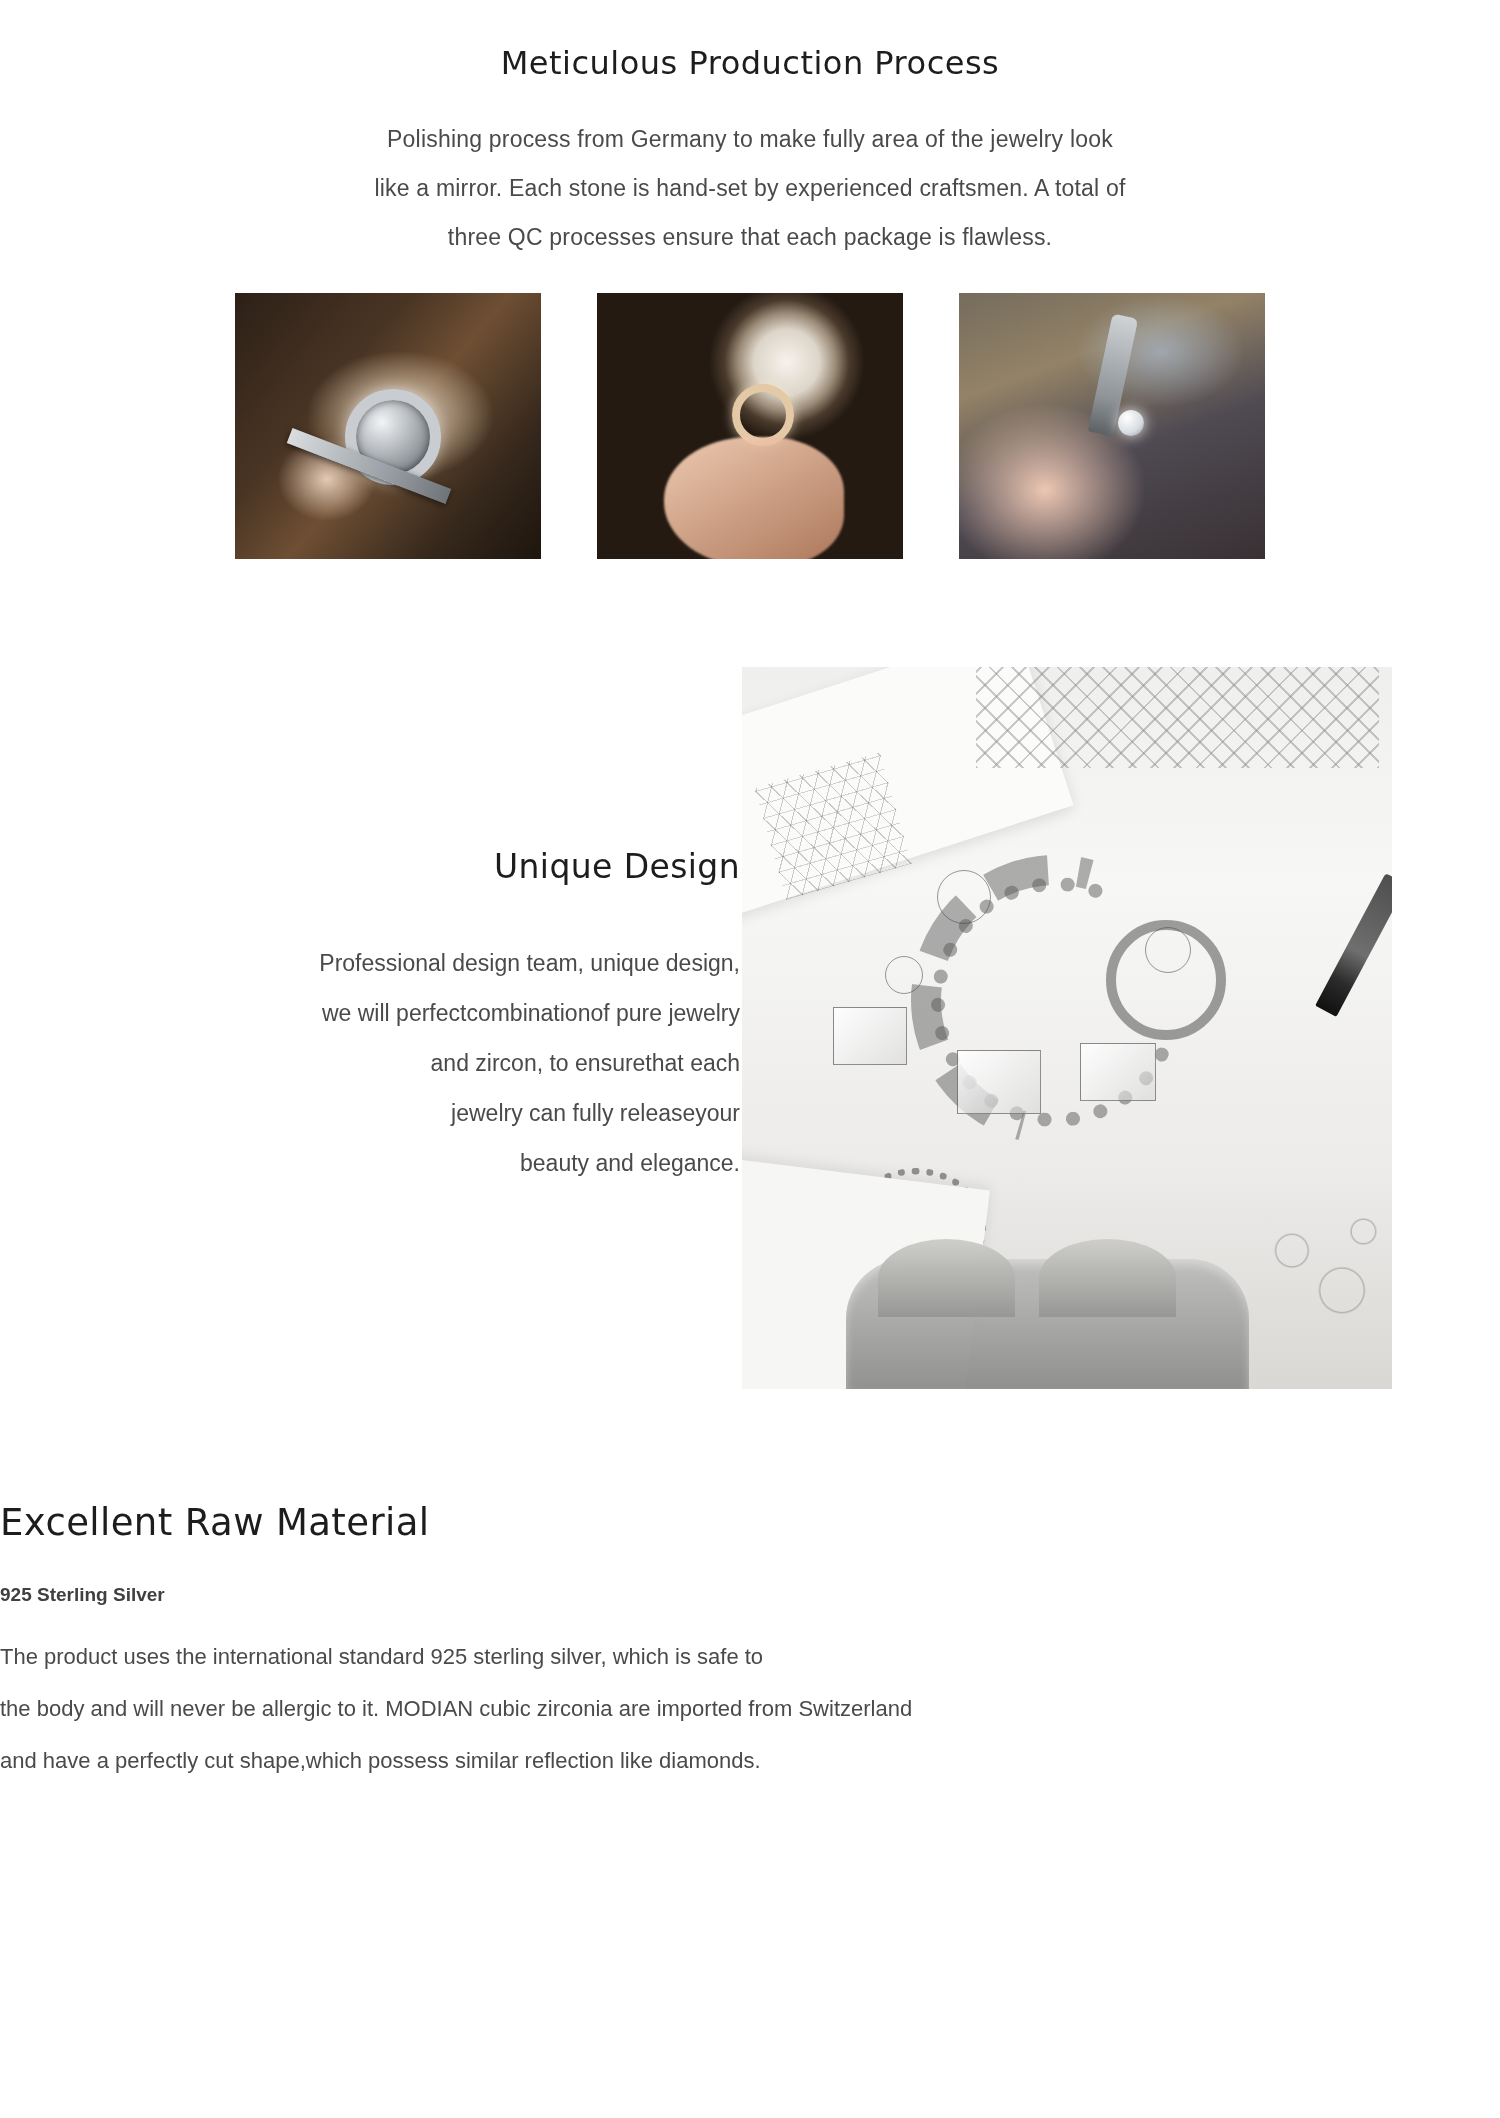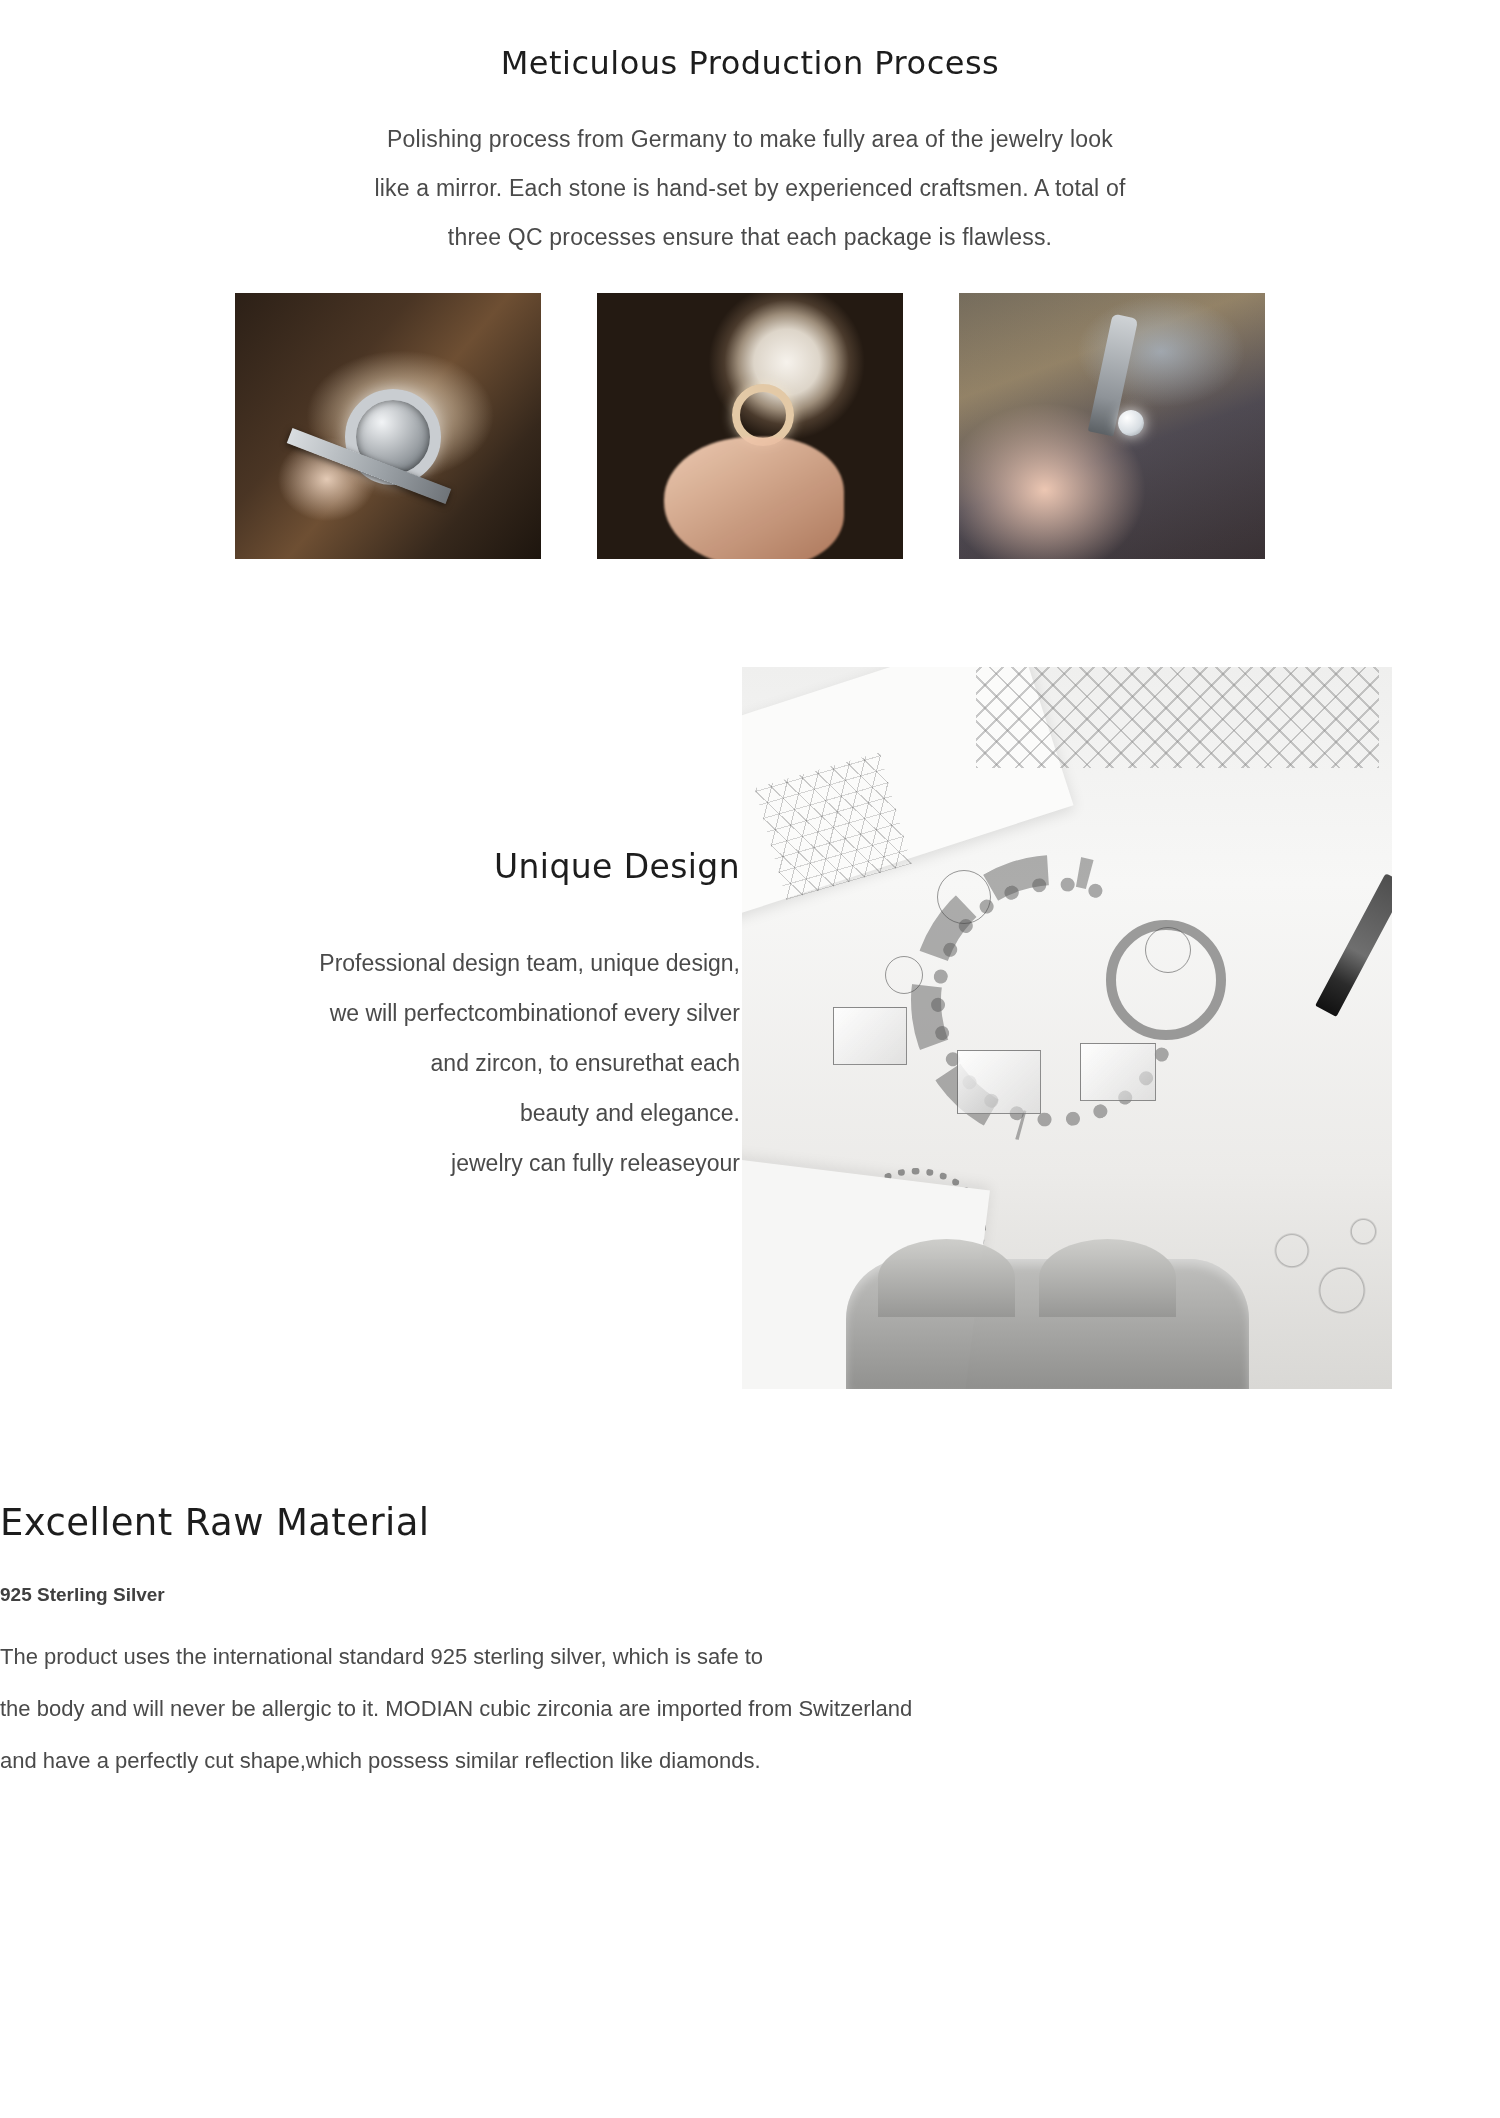--- a/index.html
+++ b/index.html
@@ -353,24 +353,24 @@
       <div class="photo ph1"></div>
       <div class="photo ph2"></div>
       <div class="photo ph3"></div>
     </div>
   </section>
 
   <section class="section-design">
     <div class="design-text">
       <h2 class="title-sub">Unique Design</h2>
       <p class="design-line">Professional design team, unique design,</p>
-      <p class="design-line">we will perfectcombinationof every silver</p>
+      <p class="design-line">we will perfectcombinationof pure jewelry</p>
       <p class="design-line">and zircon, to ensurethat each</p>
+      <p class="design-line">jewelry can fully releaseyour</p>
       <p class="design-line">beauty and elegance.</p>
-      <p class="design-line">jewelry can fully releaseyour</p>
     </div>
 
     <div class="design-photo">
       <div class="sketch">
         <div class="paper-a"></div>
         <div class="lace"></div>
         <div class="pattern"></div>
         <div class="arc"></div>
         <div class="arc2"></div>
         <div class="gem g1"></div>

